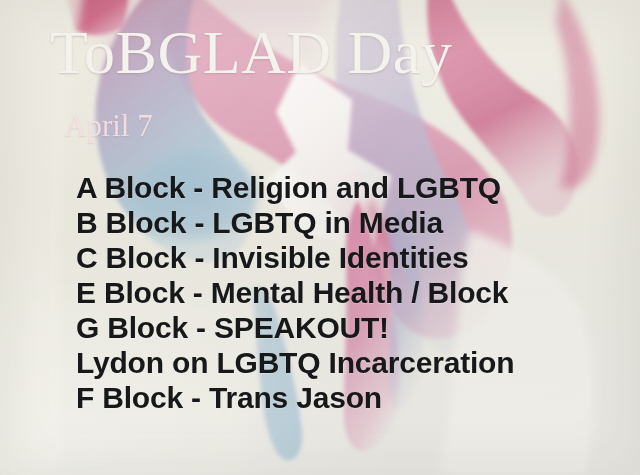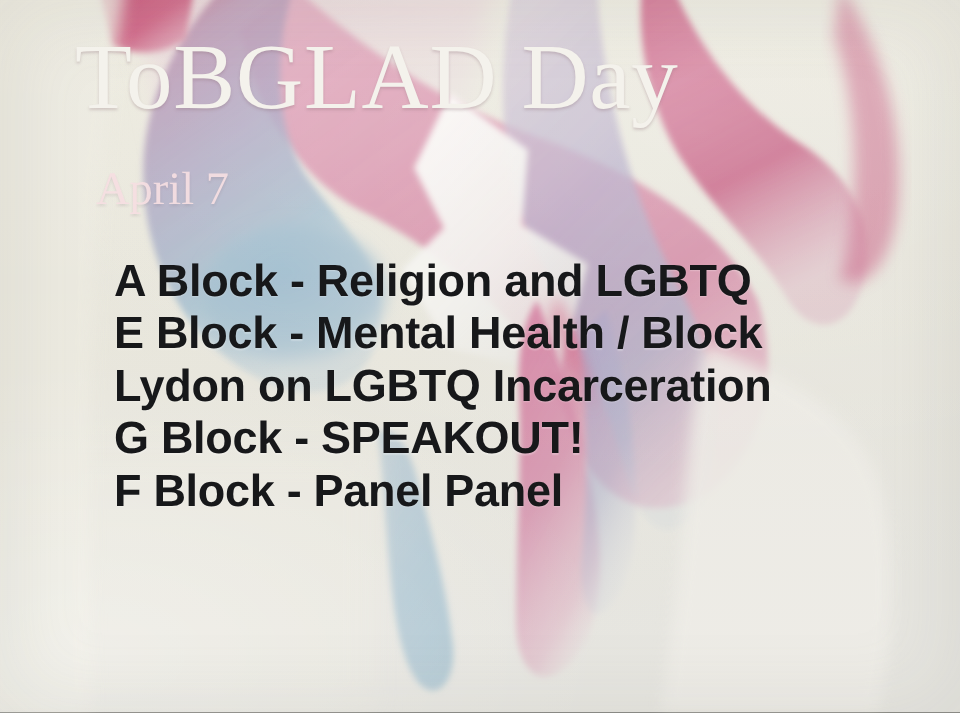--- a/index.html
+++ b/index.html
@@ -242,20 +242,22 @@
   <div id="vignette"></div>
 
   <div id="content">
 
     <div class="title">ToBGLAD Day</div>
 
     <div class="subtitle">April 7</div>
 
     <div id="schedule">
       <div class="line">A Block - Religion and LGBTQ</div>
+      <div class="line">B Block - LGBTQ in Media</div>
+      <div class="line">C Block - Invisible Identities</div>
       <div class="line">E Block - Mental Health / Block</div>
+      <div class="line">G Block - SPEAKOUT!</div>
       <div class="line">Lydon on LGBTQ Incarceration</div>
-      <div class="line">G Block - SPEAKOUT!</div>
-      <div class="line">F Block - Panel Panel</div>
+      <div class="line">F Block - Trans Jason</div>
     </div>
 
   </div>
 </div>
 
 </body></html>

